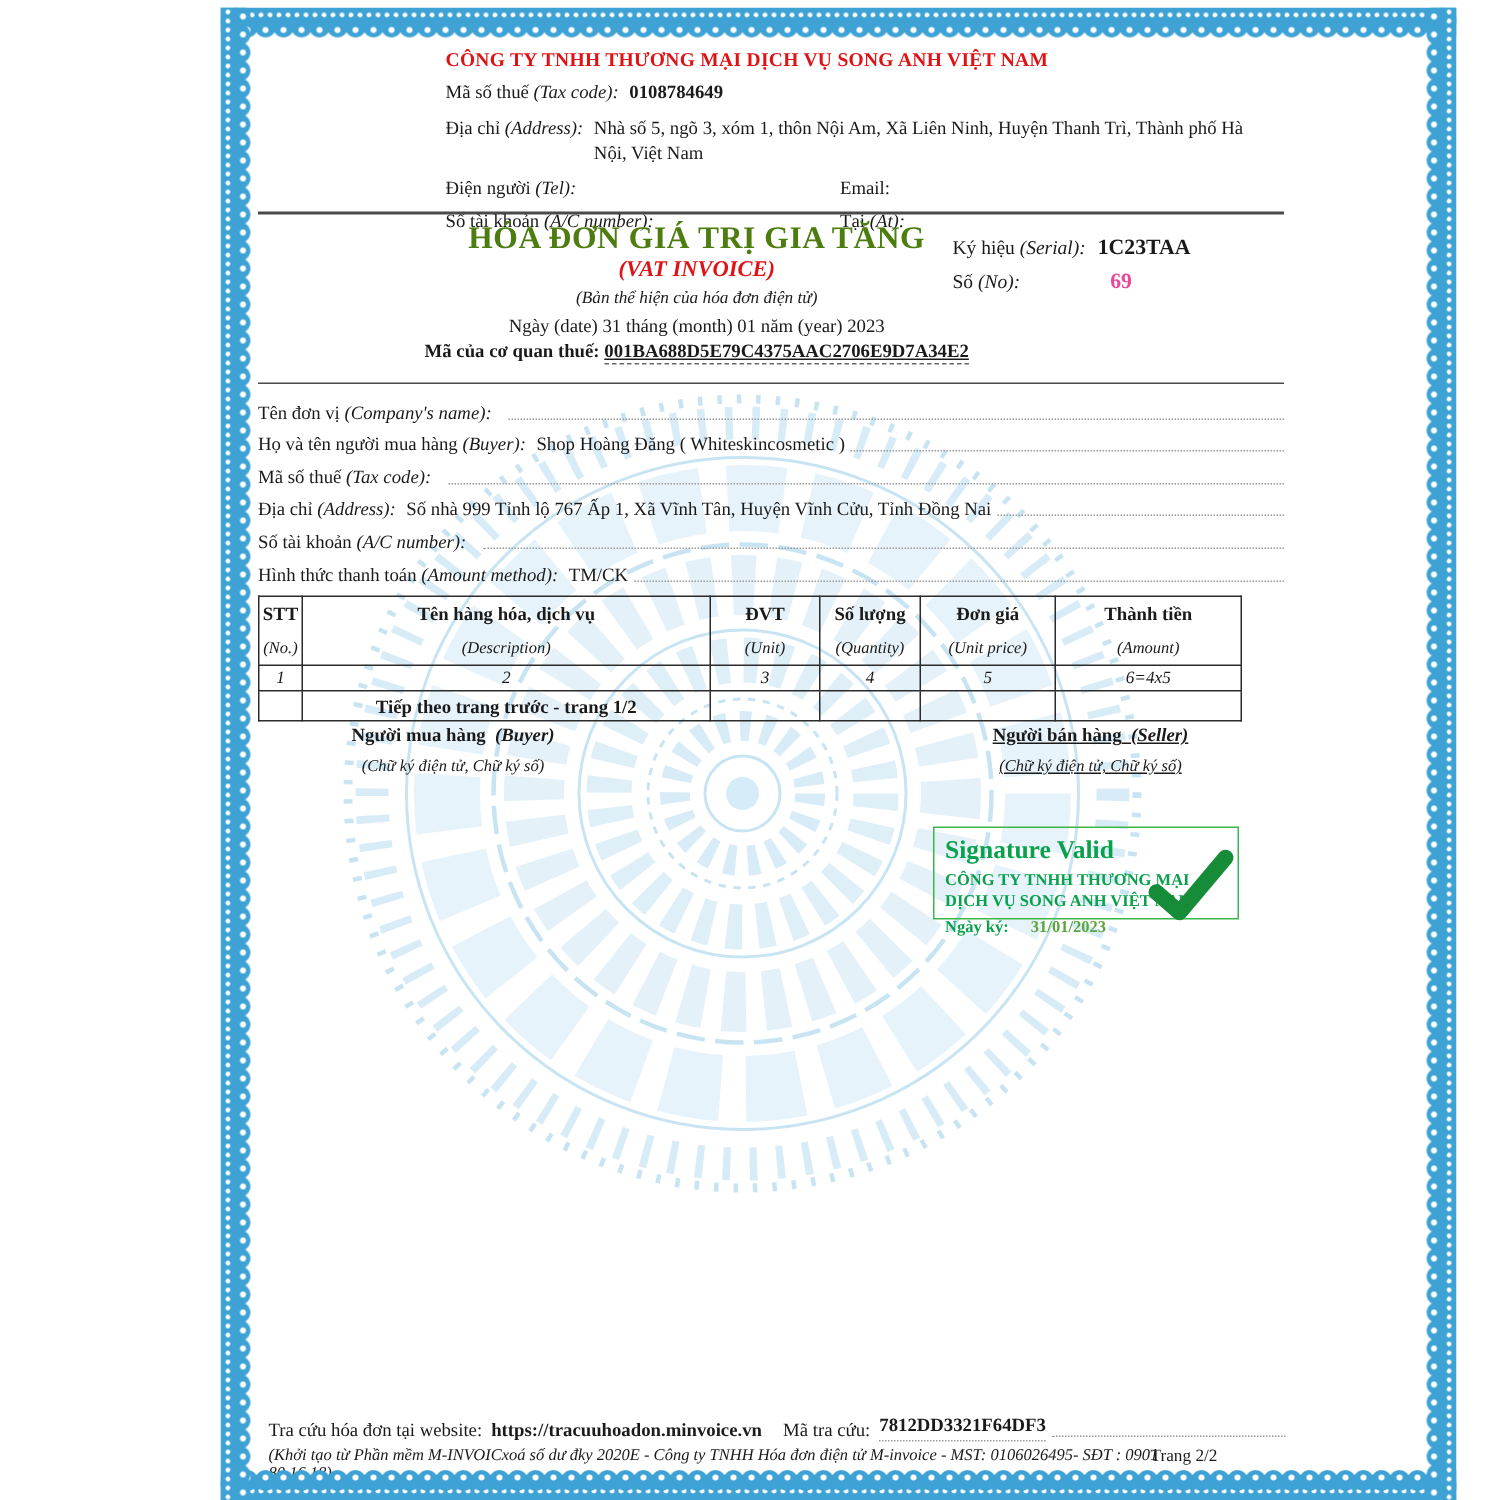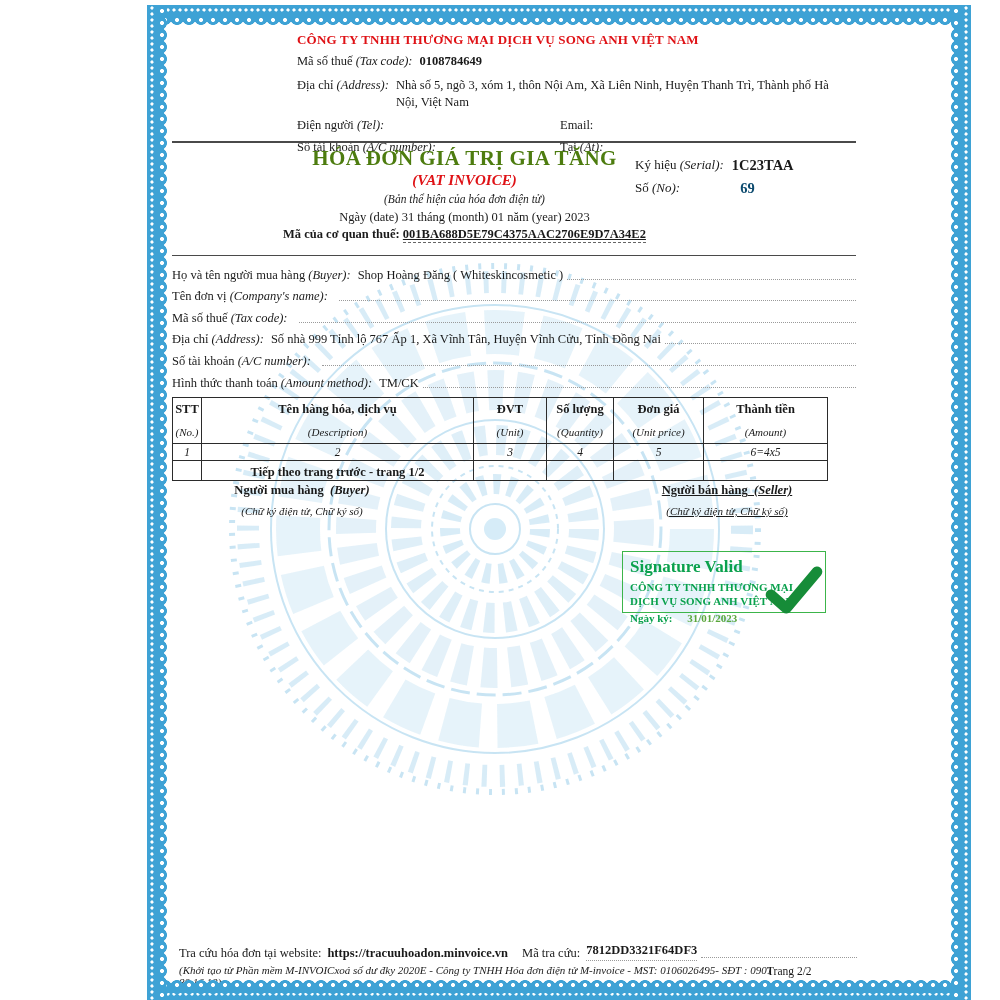--- a/index.html
+++ b/index.html
@@ -59,21 +59,21 @@
   .sub-title{font-size:15px;font-weight:bold;font-style:italic;color:#df1216;margin-top:2px;}
   .note-line{font-size:11.5px;font-style:italic;margin-top:4px;}
   .date-line{font-size:12.5px;margin-top:3px;}
   .code-line{font-size:12.5px;font-weight:bold;margin-top:3px;}
   .dashed-u{border-bottom:1px dashed #666;padding-bottom:1px;text-decoration:underline;}
 
   .serial-block{left:488px;top:153px;width:215px;font-size:13px;line-height:1.1;}
   .serial-row{display:flex;align-items:flex-start;}
   .serial-row + .serial-row{margin-top:7px;}
   .serial-val{font-weight:bold;font-size:14.5px;margin-left:8px;}
-  .no-val{font-weight:bold;font-size:14.5px;color:#0c4a6e;margin-left:60px;}
+  .no-val{font-weight:bold;font-size:14.5px;color:#ec4899;margin-left:60px;}
 
   
   .buyer-block{left:25px;top:256px;width:684px;font-size:12.5px;}
   .form-row{display:flex;align-items:flex-end;height:21.6px;}
   .form-row .lbl{white-space:nowrap;}
   .form-row .val{margin-left:7px;white-space:nowrap;}
   .fill{flex:1;border-bottom:1.2px dotted #9a9a9a;margin-bottom:3px;margin-left:4px;height:0;}
 
   
   .items-table{left:25px;top:392px;width:655px;border-collapse:collapse;table-layout:fixed;}
@@ -177,27 +177,27 @@
     <div class="serial-row">
       <span class="lbl"><span>Số</span> <span class="en">(No):</span></span>
       <span class="no-val">69</span>
     </div>
   </div>
 
   <div class="abs hr2"></div>
 
   <div class="abs buyer-block">
     <div class="form-row">
+      <span class="lbl"><span>Tên đơn vị</span> <span class="en">(Company's name):</span></span>
+      <span class="val"></span>
+        <span class="fill"></span>
+    </div>
+    <div class="form-row">
       <span class="lbl"><span>Họ và tên người mua hàng</span> <span class="en">(Buyer):</span></span>
       <span class="val">Shop Hoàng Đăng ( Whiteskincosmetic )</span>
-        <span class="fill"></span>
-    </div>
-    <div class="form-row">
-      <span class="lbl"><span>Tên đơn vị</span> <span class="en">(Company's name):</span></span>
-      <span class="val"></span>
         <span class="fill"></span>
     </div>
     <div class="form-row">
       <span class="lbl"><span>Mã số thuế</span> <span class="en">(Tax code):</span></span>
       <span class="val"></span>
         <span class="fill"></span>
     </div>
     <div class="form-row">
       <span class="lbl"><span>Địa chỉ</span> <span class="en">(Address):</span></span>
       <span class="val">Số nhà 999 Tỉnh lộ 767 Ấp 1, Xã Vĩnh Tân, Huyện Vĩnh Cửu, Tỉnh Đồng Nai</span>

